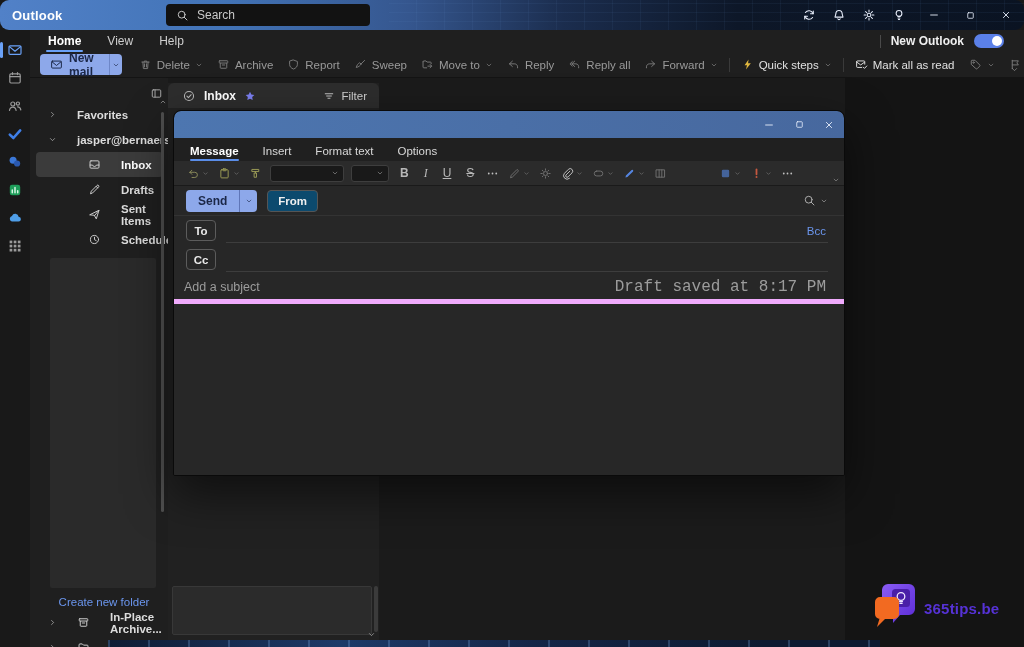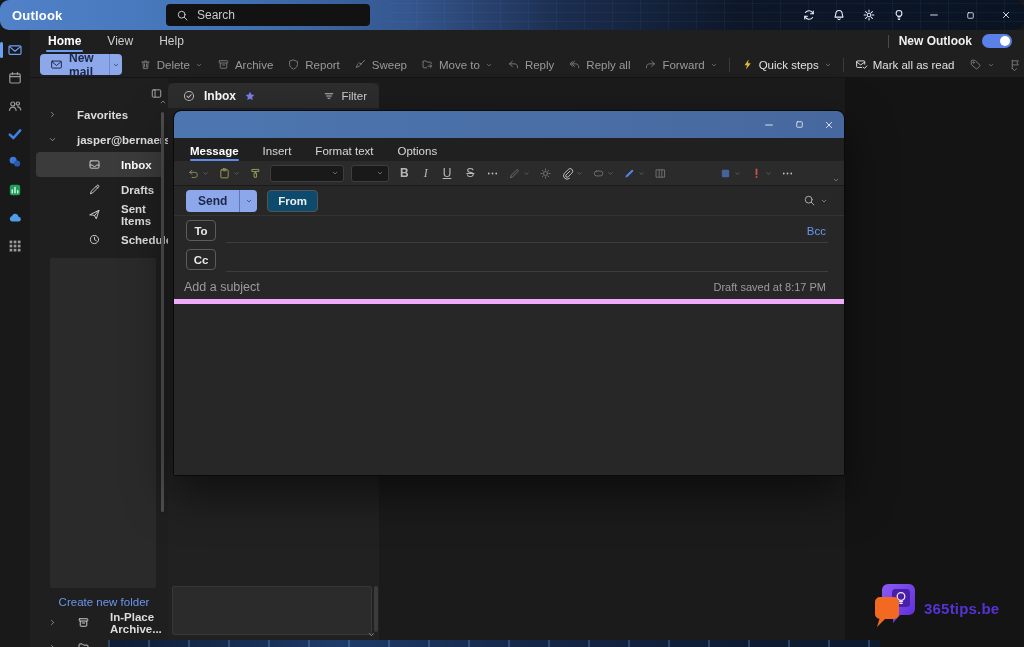--- a/index.html
+++ b/index.html
@@ -28,21 +28,21 @@
   .win-controls { position:absolute; right:0; top:0; height:30px; display:flex; }
   .win-controls > div { width:36px; height:30px; display:flex; align-items:center; justify-content:center; color:#e8eefb; }
 
   
   .tabs-row { position:absolute; left:30px; top:30px; width:994px; height:22px; background:#1f1f1f;
     display:flex; align-items:center; padding-left:18px; gap:26px; z-index:2; }
   .rtab { position:relative; font-size:12px; color:#cfcfcf; height:100%; display:flex; align-items:center; }
   .rtab.active { color:#fff; font-weight:bold; }
   .rtab.active::after { content:""; position:absolute; left:-2px; right:-2px; bottom:0; height:2.5px;
     background:var(--accent,#6aa1f7); border-radius:2px; }
-  .tabs-right { position:absolute; right:12px; top:0; height:22px; display:flex; align-items:center; gap:10px; }
+  .tabs-right { position:absolute; right:20px; top:0; height:22px; display:flex; align-items:center; gap:10px; }
   .tabs-div { width:1px; height:13px; background:#4a4a4a; }
   .no-label { font-size:12px; font-weight:bold; color:#f0f0f0; }
   .toggle { width:30px; height:14px; border-radius:7px; background:var(--accent-btn,#5b80e8); position:relative; }
   .toggle .knob { position:absolute; right:2px; top:2px; width:10px; height:10px; border-radius:50%; background:#fff; }
 
   .ribbon-row { position:absolute; left:30px; top:52px; width:994px; height:26px; background:#1f1f1f;
     border-bottom:1px solid #141414; display:flex; align-items:center; padding-left:10px; z-index:2; }
   .newmail { display:flex; height:21px; margin-right:10px; filter:none; }
   .newmail .main { background:var(--primary,#8da8ea); color:var(--primary-text,#1b2747); font-weight:bold; font-size:12px;
     display:flex; align-items:center; gap:6px; padding:0 10px; border-radius:4px 0 0 4px; }
@@ -133,21 +133,21 @@
   .frombtn { height:22px; padding:0 10px; border:1px solid #555; border-radius:4px; background:#0c4a6e;
     color:#f0f0f0; font-weight:600; font-size:11.5px; display:flex; align-items:center; }
   .zoomctl { margin-left:auto; margin-right:16px; display:flex; align-items:center; gap:4px; color:#b0b0b0; }
   .c-row { position:relative; height:29px; display:flex; align-items:center; padding-left:12px; }
   .pill { width:30px; height:21px; border:1px solid #5c5c5c; border-radius:4px; display:flex; align-items:center;
     justify-content:center; font-size:11.5px; font-weight:600; color:#e8e8e8; background:transparent; }
   .c-row .line { position:absolute; left:52px; right:16px; bottom:2px; height:1px; background:#3d3d3d; }
   .bcc { position:absolute; right:18px; color:var(--link,#6b96ee); font-size:11.5px; }
   .c-subj { height:30px; display:flex; align-items:center; padding:0 18px 0 10px; border-bottom:5px solid #f0abfc; }
   .c-subj .ph { color:#9c9c9c; font-size:12.5px; }
-  .c-subj .draft { margin-left:auto; color:#9c9c9c; font-size:11px; }
+  .c-subj .draft { margin-left:auto; color:#9c9c9c; font-size:16px;font-family:Liberation Mono, monospace; }
   .c-body { flex:1; background:#272727; }
 
   
   .watermark { position:absolute; left:872px; top:582px; display:flex; align-items:center; gap:6px; z-index:6; }
   .wm-text { font-size:15px; font-weight:bold; color:var(--wm,#5632d6); letter-spacing:.2px; }
 </style>
 </head>
 <body>
 
 <div class="screen" style="--accent: #6aa1f7; --accent-btn: #5b80e8; --primary: #8da8ea; --primary-text: #1b2747; --link: #6b96ee; --star: #7b7ff0; --wm: #5632d6;">

